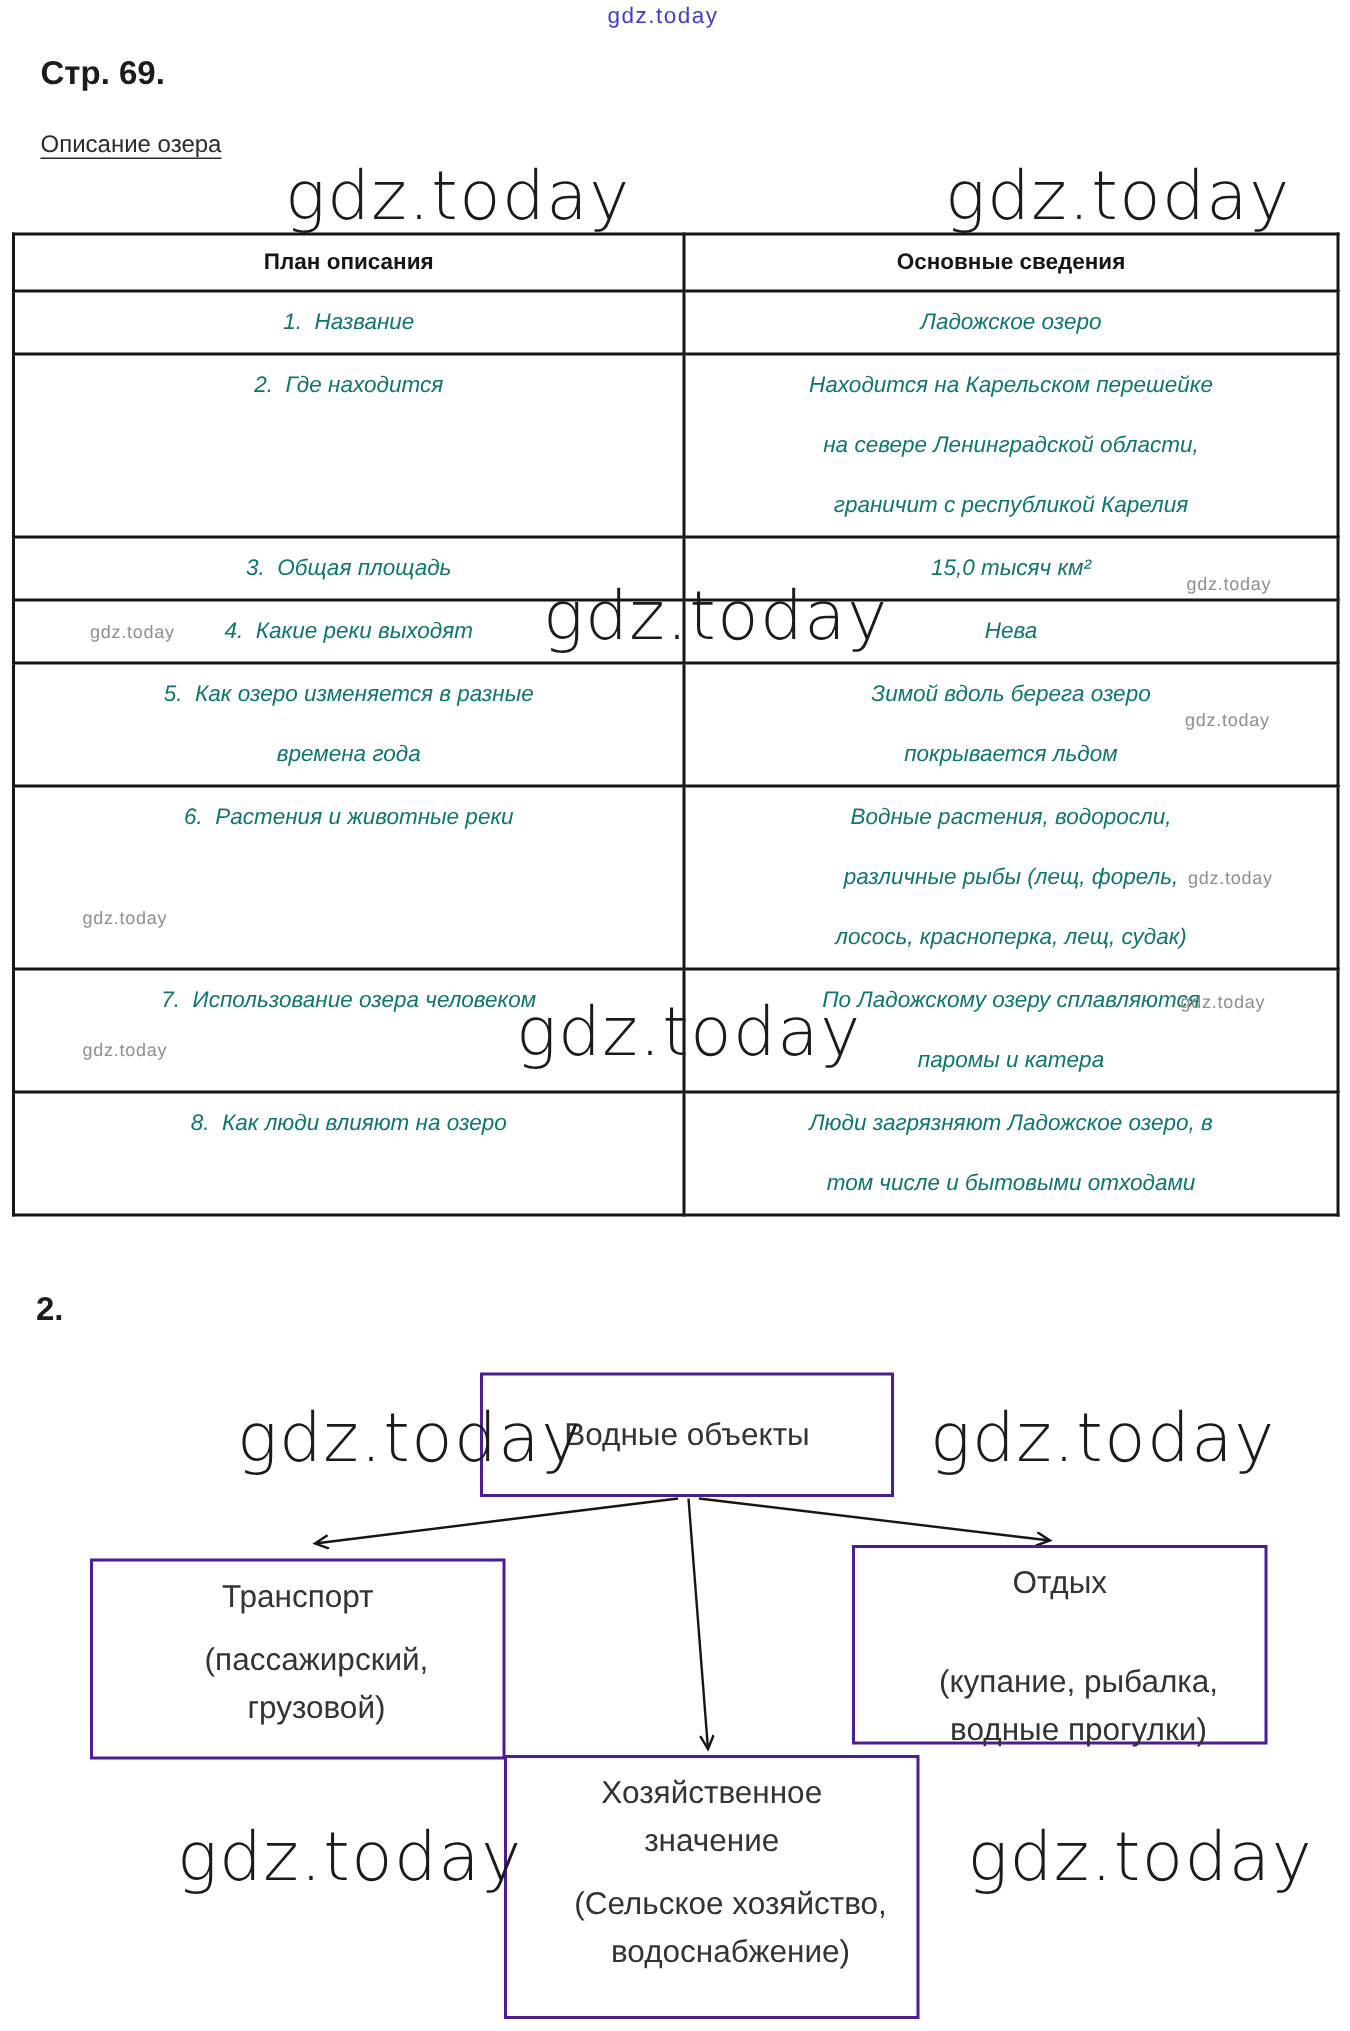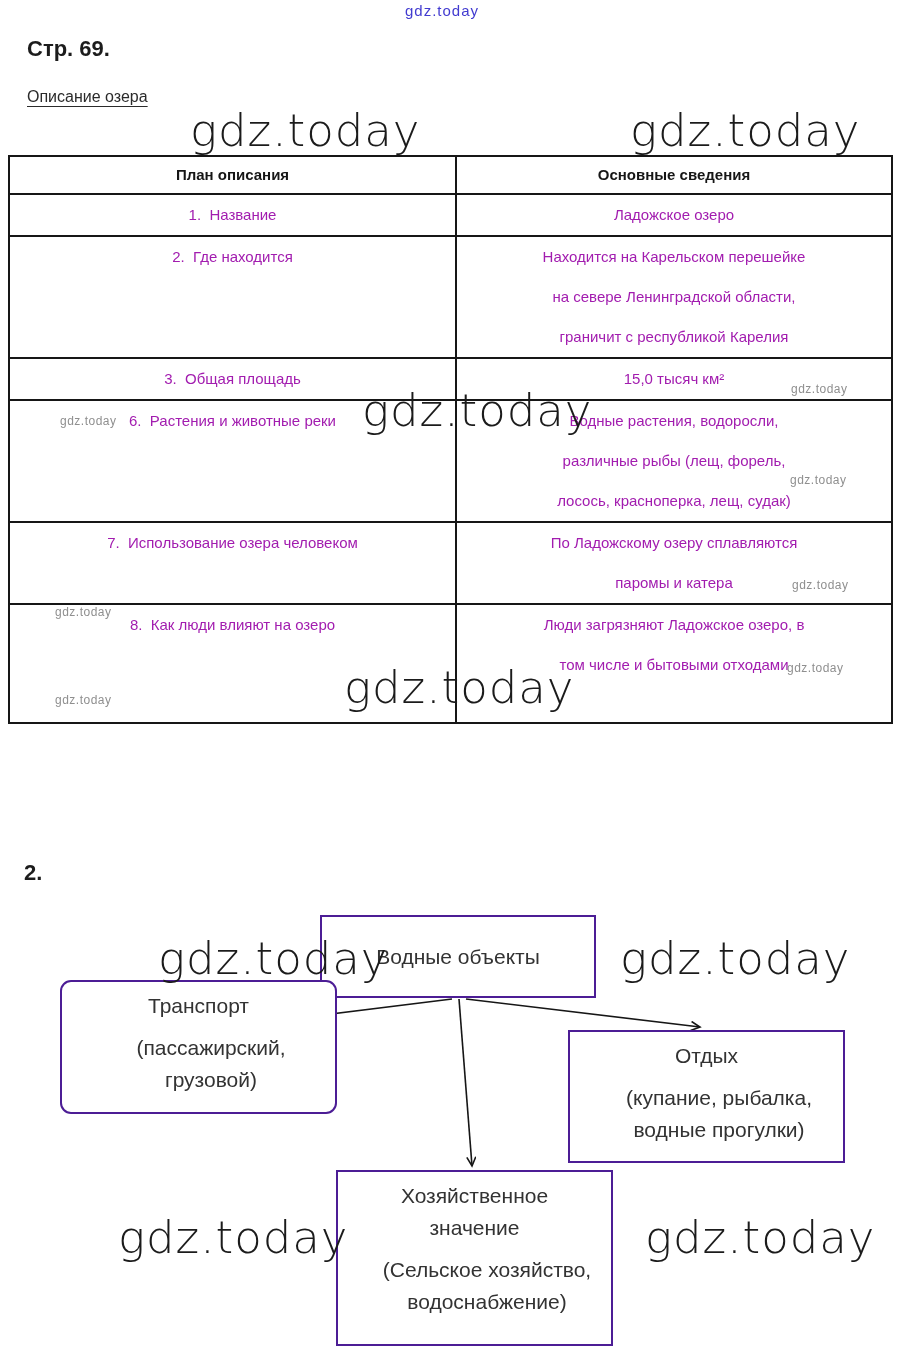--- a/index.html
+++ b/index.html
@@ -21,41 +21,41 @@
   
   table.desc {
     position:absolute; left:8px; top:155px; width:885px;
     border-collapse:collapse; table-layout:fixed; z-index:10; background:transparent;
   }
   table.desc th, table.desc td {
     border:2px solid #161616; text-align:center; vertical-align:top;
     font-size:15px; padding:0 8px; white-space:pre-line; overflow:hidden;
   }
   table.desc th { font-weight:bold; height:36px; line-height:34px; vertical-align:middle; color:#161616; }
-  table.desc td { line-height:40px; color:#a21caf; }
+  table.desc td { line-height:40px; color:#0f766e;font-style:italic; }
   tbody tr:nth-child(1) { height:40px; }
   tbody tr:nth-child(2) { height:118px; }
   tbody tr:nth-child(3) { height:42px; }
   tbody tr:nth-child(4) { height:41px; }
   tbody tr:nth-child(5) { height:80px; }
   tbody tr:nth-child(6) { height:119px; }
   tbody tr:nth-child(7) { height:82px; }
   tbody tr:nth-child(8) { height:60px; }
 
   
   .dbox {
     position:absolute; border:2px solid #4c1d95; background:#ffffff; z-index:10;
     display:flex; flex-direction:column; align-items:center; justify-content:flex-start;
     text-align:center; font-size:21px; color:#333333;
   }
   .dbox .dtitle { line-height:32px; white-space:pre-line; }
   .dbox .ddetail { line-height:32px; white-space:pre-line; margin-top:10px;margin-left:25px; }
   .dbox-root { left:320px; top:915px; width:272px; height:79px; justify-content:center; }
-  .dbox-transport { left:60px;  top:980px; width:273px; height:122px; padding-top:8px;border-radius:11px; }
-  .dbox-recreation { left:568px; top:1030px; width:273px; height:121px; padding-top:8px; }
+  .dbox-transport { left:60px;  top:1039px; width:273px; height:122px; padding-top:8px; }
+  .dbox-recreation { left:568px; top:1030px; width:273px; height:121px; padding-top:8px;gap:24px; }
   .dbox-economic { left:336px; top:1170px; width:273px; height:164px; padding-top:8px; }
   svg.arrows { position:absolute; left:0; top:990px; z-index:5; }
 </style>
 </head>
 <body>
 
 <div class="page">
 
   <span class="wm wm-blue" style="left:405px; top:2px;">gdz.today</span>
 
@@ -97,20 +97,30 @@
       </tr>
       <tr>
         <td>2.&nbsp;&nbsp;Где находится</td>
         <td>Находится на Карельском перешейке
 на севере Ленинградской области,
 граничит с республикой Карелия</td>
       </tr>
       <tr>
         <td>3.&nbsp;&nbsp;Общая площадь</td>
         <td>15,0 тысяч км²</td>
+      </tr>
+      <tr>
+        <td>4.&nbsp;&nbsp;Какие реки выходят</td>
+        <td>Нева</td>
+      </tr>
+      <tr>
+        <td>5.&nbsp;&nbsp;Как озеро изменяется в разные
+времена года</td>
+        <td>Зимой вдоль берега озеро
+покрывается льдом</td>
       </tr>
       <tr>
         <td>6.&nbsp;&nbsp;Растения и животные реки</td>
         <td>Водные растения, водоросли,
 различные рыбы (лещ, форель,
 лосось, красноперка, лещ, судак)</td>
       </tr>
       <tr>
         <td>7.&nbsp;&nbsp;Использование озера человеком</td>
         <td>По Ладожскому озеру сплавляются

